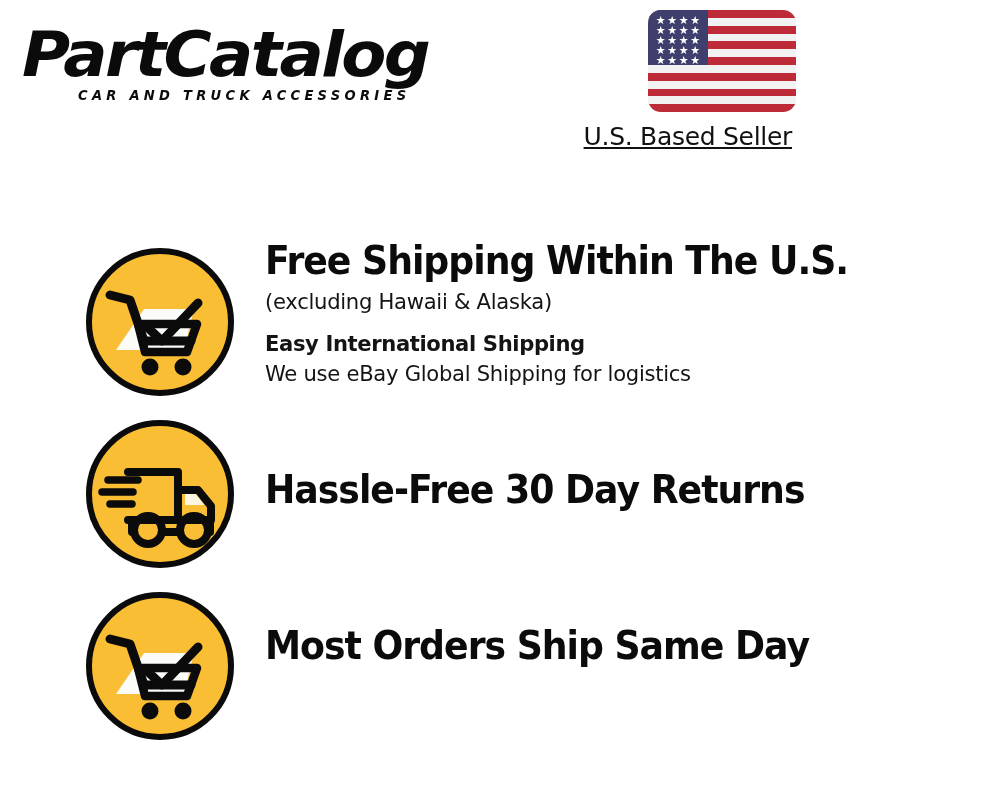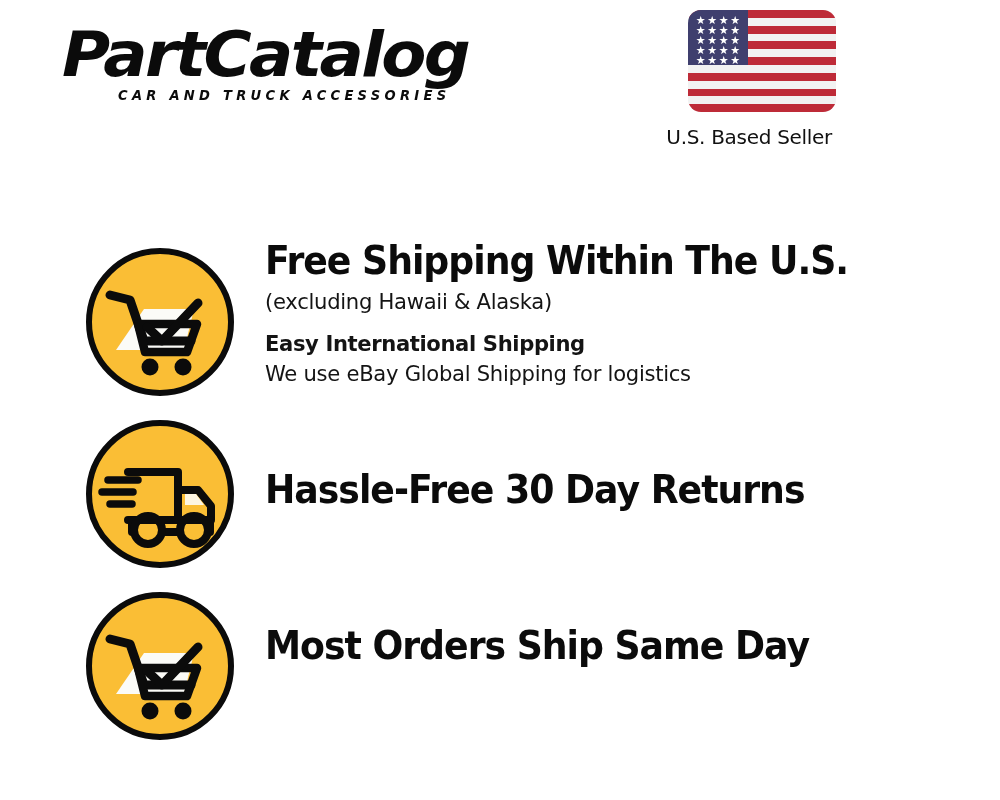--- a/index.html
+++ b/index.html
@@ -17,21 +17,20 @@
     color: #111111;
     -webkit-font-smoothing: antialiased;
   }
 
   
   .header {
     position: absolute;
     top: 0; left: 0;
     width: 808px;
     height: 170px;
-    margin-left: 40px;
   }
 
   .logo-block {
     position: absolute;
     left: 22px;
     top: 24px;
     width: 470px;
   }
   .logo-wordmark {
     font-family: "DejaVu Sans", sans-serif;
@@ -107,25 +106,26 @@
     line-height: 11px;
     width: 11.5px;
     text-align: center;
   }
   .seller-label {
     display: block;
     margin-top: 8px;
     margin-right: 4px;
     font-family: "DejaVu Sans", sans-serif;
     font-weight: 400;
-    font-size: 20px;
+    font-size: 25px;
     line-height: 34px;
     letter-spacing: -0.3px;
     color: #111111;
     white-space: nowrap;
+    text-decoration: underline;
   }
 
   
   .features {
     position: absolute;
     left: 0;
     top: 230px;
     width: 1000px;
     padding-left: 43px;
   }

